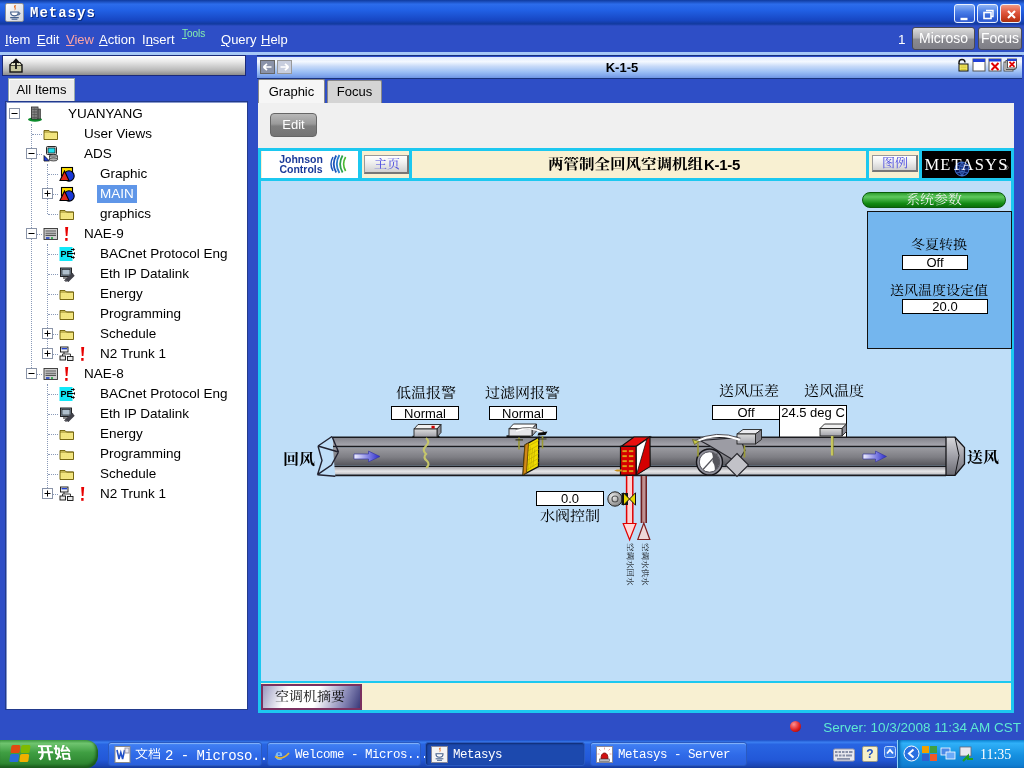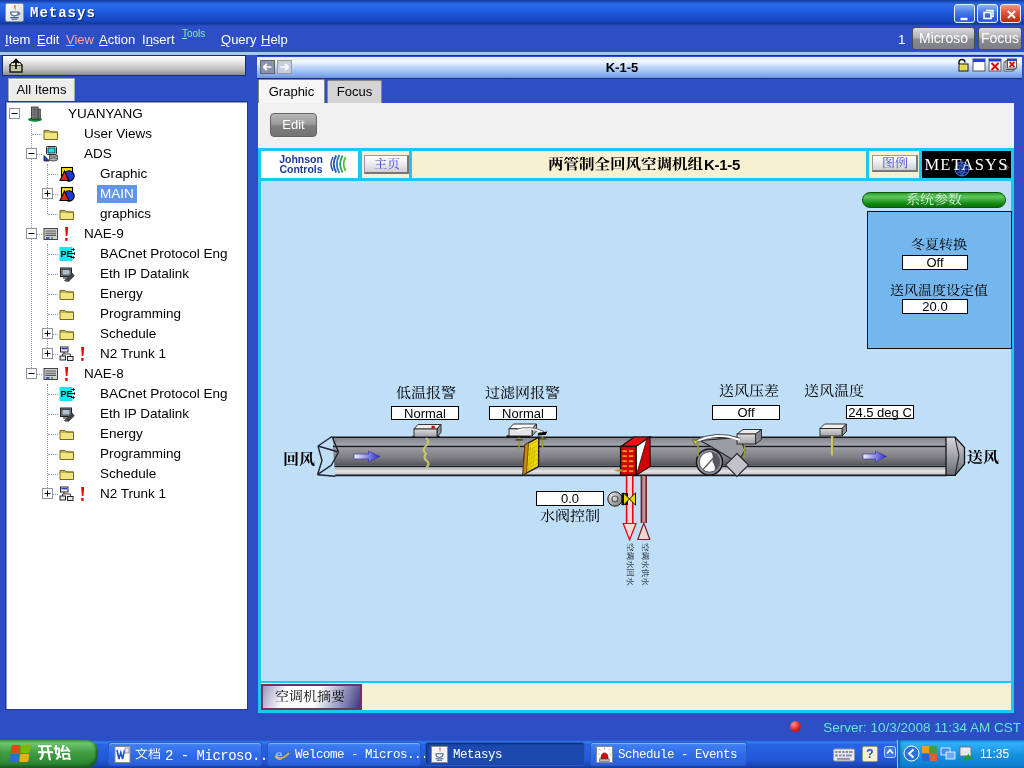--- a/index.html
+++ b/index.html
@@ -656,21 +656,21 @@
         <path transform="translate(0)" d="M859 801Q855 793 845 788Q836 783 821 783Q790 735 751 686Q713 637 676 602L662 611Q677 639 693 677Q709 715 726 757Q743 799 756 839ZM658 614Q656 537 652 469Q647 401 631 342Q615 283 580 233Q545 183 485 140Q424 98 329 64L317 80Q396 118 447 160Q498 203 526 253Q553 302 566 359Q578 416 581 479Q584 543 585 614ZM431 833Q481 811 511 787Q540 762 553 738Q566 713 566 693Q566 673 557 660Q548 648 533 646Q518 645 502 659Q499 687 486 717Q474 748 456 777Q438 806 419 826ZM606 325Q694 300 752 268Q811 237 844 205Q878 174 891 145Q904 117 901 98Q898 78 883 72Q869 65 846 76Q831 107 803 140Q775 174 740 206Q705 237 667 265Q630 294 597 314ZM853 673Q853 673 867 662Q882 650 902 634Q922 618 939 602Q935 586 913 586H340L332 616H806ZM872 483Q872 483 881 476Q889 469 902 458Q916 447 931 434Q945 422 958 410Q955 394 932 394H324L316 424H824ZM224 143Q237 143 244 140Q251 137 258 127Q288 83 324 58Q360 33 405 22Q450 10 508 7Q567 3 644 3Q729 3 801 4Q874 5 960 9V-4Q939 -9 926 -23Q914 -37 910 -59Q865 -59 819 -59Q774 -59 725 -59Q677 -59 623 -59Q544 -59 486 -53Q427 -47 384 -31Q340 -14 306 18Q272 50 241 101Q227 122 212 101Q201 83 183 56Q165 29 145 -1Q126 -31 111 -55Q117 -69 107 -78L46 -6Q68 12 95 37Q121 62 148 86Q174 111 194 127Q215 143 224 143ZM100 821Q157 792 192 761Q226 730 244 702Q261 673 264 650Q267 628 260 613Q252 599 238 596Q223 594 206 607Q198 639 178 677Q158 715 134 751Q110 787 88 814ZM248 130 188 101V469H53L47 498H173L211 549L296 478Q292 473 280 468Q269 463 248 459Z"></path>
         <path transform="translate(1000)" d="M307 612Q409 527 476 453Q544 378 584 317Q623 255 640 210Q657 165 655 137Q654 110 639 103Q625 97 603 113Q587 168 552 232Q517 297 472 363Q427 430 380 492Q332 554 290 604ZM678 633Q675 625 665 619Q655 614 638 615Q592 490 530 383Q467 275 393 189Q319 103 235 42L221 54Q293 122 361 216Q429 311 487 426Q544 541 582 667ZM711 778 752 823 835 751Q830 746 819 741Q808 736 791 733Q787 659 787 575Q786 491 791 408Q796 324 808 251Q821 177 842 122Q863 67 895 43Q904 36 908 38Q912 40 916 50Q925 77 933 105Q940 133 947 164L960 162L946 2Q962 -24 965 -41Q969 -57 961 -66Q944 -83 917 -72Q889 -61 863 -38Q819 -4 792 58Q765 120 750 202Q735 284 728 380Q722 475 721 577Q720 678 721 778ZM757 778V749H201V778ZM168 788V812L245 778H233V423Q233 356 228 287Q222 218 205 152Q188 86 151 26Q115 -33 52 -82L37 -71Q95 -5 123 73Q151 152 159 240Q168 328 168 422V778Z"></path>
         <path transform="translate(2000)" d="M88 206Q97 206 101 209Q104 212 112 227Q117 237 122 247Q127 258 137 279Q147 300 166 344Q185 387 219 462Q252 536 304 654L323 649Q310 612 292 565Q275 518 257 469Q239 420 223 375Q207 331 195 297Q183 264 179 250Q173 228 168 206Q164 184 164 165Q164 143 171 118Q177 94 183 63Q189 32 187 -9Q186 -41 173 -59Q160 -77 136 -77Q122 -77 115 -63Q108 -50 107 -26Q114 25 114 67Q114 109 108 136Q103 163 92 170Q82 176 71 179Q59 182 43 183V206Q43 206 52 206Q61 206 72 206Q83 206 88 206ZM116 832Q169 822 203 805Q236 789 253 769Q270 750 273 732Q276 715 269 702Q262 690 248 687Q234 683 216 693Q208 716 190 741Q172 765 150 787Q127 809 106 824ZM45 608Q96 601 128 586Q160 571 176 553Q191 535 194 518Q197 500 190 488Q182 477 169 474Q155 471 137 481Q127 513 97 546Q67 579 37 599ZM366 778V810L441 778H761L794 817L866 761Q861 756 852 751Q843 747 829 745V411Q829 408 813 400Q797 392 775 392H765V749H429V403Q429 398 415 391Q400 383 376 383H366ZM398 627H811V597H398ZM398 473H811V443H398ZM214 -13H870L908 45Q908 45 921 34Q933 22 949 5Q966 -11 978 -26Q974 -41 953 -41H222ZM481 307H537V-30H481ZM637 307H694V-30H637ZM317 316V348L390 316H786L820 361L905 298Q900 291 890 286Q879 281 860 279V-22H797V287H379V-22H317Z"></path>
         <path transform="translate(3000)" d="M449 851Q499 842 530 827Q560 812 575 793Q590 775 592 758Q593 741 585 730Q578 718 563 716Q549 713 531 723Q520 753 492 787Q465 821 439 844ZM140 718V742L217 708H205V457Q205 394 201 324Q196 253 181 182Q167 110 135 43Q104 -25 50 -82L34 -71Q82 6 105 94Q127 182 133 274Q140 366 140 456V708ZM866 770Q866 770 875 763Q884 756 898 744Q912 733 927 720Q943 707 955 695Q952 679 929 679H168V708H817ZM741 272V243H288L279 272ZM708 272 756 313 826 246Q819 239 810 237Q800 235 780 234Q688 103 529 28Q370 -48 147 -77L141 -60Q276 -33 390 12Q503 56 587 122Q672 187 720 272ZM375 272Q411 204 469 155Q526 106 602 73Q678 41 771 21Q863 2 967 -6L967 -17Q945 -21 931 -37Q916 -52 911 -77Q774 -56 666 -17Q559 22 482 90Q405 157 359 261ZM851 599Q851 599 865 588Q878 576 897 559Q916 542 931 527Q928 511 905 511H236L228 541H806ZM690 390V360H414V390ZM760 640Q759 630 750 623Q742 616 724 614V337Q724 333 716 328Q708 323 697 320Q685 316 672 316H660V651ZM481 640Q480 630 472 623Q464 616 445 614V325Q445 321 437 316Q430 311 418 308Q406 304 394 304H382V651Z"></path>
         <path transform="translate(4000)" d="M709 773 746 811 818 748Q809 738 781 734V528Q781 519 784 515Q788 512 802 512H847Q860 512 872 512Q884 512 890 513Q893 513 897 513Q901 513 903 513Q908 514 913 515Q917 516 921 517H931L934 516Q950 511 957 506Q963 501 963 490Q963 477 953 468Q943 459 916 455Q889 451 840 451H784Q756 451 742 456Q728 462 723 475Q718 488 718 509V773ZM749 773V743H482V773ZM452 783V806L527 773H515V689Q515 656 509 618Q503 579 482 539Q462 499 421 463Q380 426 311 398L301 411Q365 453 398 499Q430 545 441 594Q452 643 452 689V773ZM438 392Q466 305 516 238Q566 172 635 124Q704 76 789 45Q875 13 976 -5L975 -17Q952 -20 935 -35Q918 -49 912 -74Q815 -49 736 -11Q657 28 596 83Q535 137 491 211Q447 285 421 382ZM774 395 819 437 891 369Q885 362 875 360Q866 358 848 356Q799 249 721 164Q644 79 530 18Q417 -43 260 -77L252 -61Q460 1 594 117Q727 232 785 395ZM825 395V366H366L357 395ZM148 54Q169 66 208 90Q246 114 294 146Q342 177 393 211L400 198Q380 177 346 144Q312 111 270 72Q228 32 183 -9ZM218 535 233 526V57L177 35L204 61Q211 39 207 22Q204 4 195 -7Q186 -18 179 -22L134 59Q158 72 164 79Q171 86 171 100V535ZM172 569 205 604 270 549Q266 543 255 537Q244 532 226 529L233 538V490H171V569ZM111 833Q170 811 207 786Q245 761 264 736Q284 711 289 689Q294 668 288 653Q282 639 268 635Q254 631 235 642Q224 672 202 705Q179 739 152 771Q125 802 100 825ZM218 569V539H50L41 569Z"></path>
         <path transform="translate(5000)" d="M835 681 879 725 959 648Q953 644 944 642Q935 641 920 639Q902 615 869 587Q837 559 810 540L798 547Q806 565 815 590Q825 615 833 639Q842 663 846 681ZM169 733Q186 677 182 635Q179 593 163 565Q147 538 126 524Q113 516 98 513Q82 510 69 515Q56 520 50 533Q44 550 53 565Q62 581 78 590Q98 601 116 622Q134 643 145 672Q155 700 152 732ZM867 681V651H157V681ZM437 839Q487 829 516 811Q546 793 558 772Q571 752 571 734Q571 716 562 704Q552 692 537 690Q522 688 504 701Q499 735 476 772Q453 809 427 832ZM352 359Q349 348 340 343Q331 338 315 337Q299 262 267 185Q236 107 183 39Q129 -29 46 -78L35 -67Q103 -13 146 62Q190 137 214 219Q239 302 249 381ZM262 243Q290 167 330 121Q370 74 424 50Q477 25 548 16Q619 8 710 8Q731 8 765 8Q798 8 835 8Q871 8 906 8Q940 9 964 10V-5Q944 -8 934 -23Q924 -38 923 -58Q904 -58 876 -58Q848 -58 815 -58Q783 -58 754 -58Q724 -58 704 -58Q611 -58 539 -46Q466 -34 411 -3Q357 29 317 87Q277 144 247 235ZM753 353Q753 353 762 347Q771 340 785 329Q798 318 813 305Q828 293 841 281Q837 265 814 265H501V294H707ZM532 509V-15L466 4V509ZM758 564Q758 564 767 558Q775 551 789 541Q803 531 818 519Q833 507 846 495Q842 479 819 479H167L159 509H711Z"></path>
         <path transform="translate(6000)" d="M355 804Q351 796 342 790Q333 784 316 785Q283 692 240 607Q197 521 147 449Q96 376 41 321L27 330Q69 391 110 473Q152 555 188 649Q224 742 248 838ZM258 556Q256 549 248 544Q241 539 227 537V-53Q227 -56 219 -61Q211 -67 199 -72Q187 -76 174 -76H161V542L191 581ZM392 603 466 571H764L799 616L886 550Q881 543 869 538Q858 534 840 532V-23H775V541H455V-23H392V571ZM896 47Q896 47 909 36Q923 25 941 9Q960 -8 974 -22Q970 -38 949 -38H277L269 -9H853ZM679 829Q678 819 669 811Q661 804 646 802Q644 765 640 720Q635 674 632 632Q629 589 625 556H570Q572 590 574 639Q576 687 577 740Q578 792 579 838ZM809 151V121H427V151ZM811 292V263H425V292ZM814 432V402H423V432ZM860 768Q860 768 868 761Q877 754 891 743Q904 732 919 719Q934 707 946 694Q944 678 920 678H322L314 708H811Z"></path>
       </g>
     </svg>
   </div>
-<div class="vbox" style="left:902px;top:299px;width:66px;height:15px;line-height:14px">20.0</div>
+<div class="vbox" style="left:902px;top:299px;width:86px;height:15px;line-height:14px">20.0</div>
 <div style="position:absolute;left:396.0px;top:386px;width:60.0px;height:15px;">
     <svg width="60.0" height="15" viewBox="0 0 60.0 15">
       <g transform="translate(0,12.0) scale(0.0150,-0.0150)" fill="#000">
         <path transform="translate(0)" d="M599 105Q647 88 675 67Q703 45 717 23Q730 2 731 -17Q732 -36 724 -47Q716 -59 703 -61Q690 -63 674 -52Q670 -26 657 2Q644 29 625 55Q607 80 588 98ZM479 708Q476 701 467 697Q458 692 440 690V623Q437 623 424 623Q411 623 375 623V683V742ZM347 22Q372 34 418 57Q463 81 521 112Q578 144 638 177L646 164Q619 142 578 109Q538 75 488 36Q439 -4 384 -45ZM424 676 440 666V20L379 1L406 29Q414 5 410 -14Q406 -32 397 -44Q388 -55 380 -59L335 26Q361 40 368 48Q375 56 375 70V676ZM699 744Q696 670 700 589Q704 508 716 427Q729 346 751 273Q773 199 805 139Q837 80 880 42Q890 32 897 33Q903 34 909 48Q917 64 927 93Q938 122 945 151L958 148L943 2Q961 -25 964 -40Q967 -55 958 -65Q945 -78 924 -75Q904 -72 882 -58Q860 -44 841 -25Q779 36 739 120Q698 205 675 306Q652 408 643 519Q633 630 631 744ZM358 804Q354 796 345 790Q336 784 319 785Q286 694 243 610Q200 526 151 455Q101 384 46 330L31 339Q74 399 116 479Q157 560 193 651Q229 743 254 837ZM263 558Q261 551 253 546Q246 542 233 540V-57Q233 -59 225 -65Q217 -70 205 -74Q194 -78 181 -78H169V542L199 582ZM903 754Q896 748 883 747Q869 747 852 755Q797 740 724 725Q651 709 572 697Q493 685 416 679L411 696Q465 706 523 721Q581 737 638 754Q694 772 743 790Q791 808 826 823ZM869 510Q869 510 878 503Q887 496 900 485Q914 474 929 461Q944 449 956 436Q952 420 930 420H412V450H822Z"></path>
         <path transform="translate(1000)" d="M88 206Q97 206 101 209Q104 212 112 227Q117 237 122 247Q127 258 137 279Q147 300 166 344Q185 387 219 462Q252 536 304 654L323 649Q310 612 292 565Q275 518 257 469Q239 420 223 375Q207 331 195 297Q183 264 179 250Q173 228 168 206Q164 184 164 165Q164 143 171 118Q177 94 183 63Q189 32 187 -9Q186 -41 173 -59Q160 -77 136 -77Q122 -77 115 -63Q108 -50 107 -26Q114 25 114 67Q114 109 108 136Q103 163 92 170Q82 176 71 179Q59 182 43 183V206Q43 206 52 206Q61 206 72 206Q83 206 88 206ZM116 832Q169 822 203 805Q236 789 253 769Q270 750 273 732Q276 715 269 702Q262 690 248 687Q234 683 216 693Q208 716 190 741Q172 765 150 787Q127 809 106 824ZM45 608Q96 601 128 586Q160 571 176 553Q191 535 194 518Q197 500 190 488Q182 477 169 474Q155 471 137 481Q127 513 97 546Q67 579 37 599ZM366 778V810L441 778H761L794 817L866 761Q861 756 852 751Q843 747 829 745V411Q829 408 813 400Q797 392 775 392H765V749H429V403Q429 398 415 391Q400 383 376 383H366ZM398 627H811V597H398ZM398 473H811V443H398ZM214 -13H870L908 45Q908 45 921 34Q933 22 949 5Q966 -11 978 -26Q974 -41 953 -41H222ZM481 307H537V-30H481ZM637 307H694V-30H637ZM317 316V348L390 316H786L820 361L905 298Q900 291 890 286Q879 281 860 279V-22H797V287H379V-22H317Z"></path>
         <path transform="translate(2000)" d="M776 781 811 818 882 760Q873 749 844 745Q840 651 827 597Q815 542 790 522Q774 509 750 504Q727 498 700 498Q700 509 696 520Q693 530 683 538Q673 545 650 550Q626 555 602 559L602 576Q620 575 644 572Q668 570 690 569Q712 567 721 567Q742 567 753 575Q765 587 773 640Q782 693 786 781ZM32 317Q61 327 114 346Q167 366 235 393Q302 419 374 447L379 433Q328 404 255 359Q183 315 88 263Q85 243 69 236ZM280 826Q278 816 270 809Q261 803 243 801V20Q243 -8 237 -28Q231 -48 209 -61Q188 -74 144 -78Q142 -62 138 -49Q133 -36 123 -28Q113 -18 95 -12Q76 -6 45 -2V15Q45 15 59 14Q74 13 94 11Q114 9 132 8Q149 7 156 7Q169 7 174 12Q179 16 179 27V838ZM312 668Q312 668 325 657Q338 646 355 630Q373 615 386 600Q382 584 360 584H44L36 613H272ZM408 819 484 781H472V-57Q472 -59 465 -65Q459 -71 447 -75Q435 -79 418 -79H408V781ZM541 435Q562 352 600 281Q637 211 690 153Q743 95 808 52Q873 8 949 -21L946 -31Q926 -33 910 -45Q894 -57 886 -78Q791 -30 719 41Q646 113 597 209Q548 305 523 426ZM788 439 828 479 899 415Q890 403 859 402Q835 303 791 212Q748 121 674 46Q601 -29 488 -81L478 -67Q573 -9 638 70Q702 148 741 242Q780 336 797 439ZM834 439V409H450V439ZM823 781V752H447V781Z"></path>
         <path transform="translate(3000)" d="M451 418Q489 418 511 410Q533 402 543 390Q553 378 552 366Q552 354 544 346Q536 337 523 335Q510 334 495 342Q490 361 475 380Q460 399 442 409ZM289 -59Q289 -61 281 -66Q273 -71 260 -74Q248 -78 235 -78H225V103V134L295 103H740V73H289ZM694 103 727 137 797 83Q793 79 785 75Q777 70 767 68V-53Q767 -56 757 -60Q748 -65 735 -69Q723 -72 712 -72H702V103ZM741 -6V-36H252V-6ZM858 398Q858 398 867 391Q875 384 889 374Q902 363 917 350Q932 338 944 326Q941 310 918 310H71L62 340H812ZM714 225Q714 225 727 216Q739 208 757 195Q775 182 790 169Q786 153 764 153H231L223 182H674ZM713 304Q713 304 726 295Q738 286 756 273Q774 260 789 247Q785 231 763 231H231L223 261H673ZM489 806Q489 806 501 797Q513 787 530 773Q547 759 559 745Q556 729 535 729H54L46 759H452ZM442 829Q440 818 431 811Q423 804 403 802V692Q403 687 389 681Q375 674 359 674H348V838ZM267 827Q265 816 257 809Q249 803 229 800V709Q229 705 215 698Q200 691 184 691H174V836ZM428 656 460 691 529 635Q520 624 492 621Q487 525 477 476Q467 427 446 409Q435 400 420 395Q406 391 390 391Q390 400 386 410Q383 419 376 425Q369 431 355 435Q341 439 327 441L328 458Q342 457 363 455Q383 454 393 454Q404 454 408 461Q418 472 425 518Q432 564 438 656ZM872 774Q872 774 885 763Q899 753 917 737Q936 721 951 706Q947 690 925 690H610V720H829ZM725 811Q722 804 713 798Q704 792 688 792Q664 730 621 671Q579 611 524 574L509 585Q536 614 559 655Q582 696 599 744Q617 792 628 839ZM231 683Q227 676 219 671Q210 667 195 668Q170 624 132 581Q93 539 49 512L35 524Q69 557 100 609Q132 661 150 715ZM607 682Q639 627 687 586Q735 544 803 517Q872 490 965 476L963 465Q945 460 933 448Q921 435 916 413Q830 435 769 470Q709 504 667 552Q626 601 594 664ZM883 720Q847 597 755 527Q663 456 517 419L511 434Q637 479 710 548Q783 618 809 720ZM461 656V626H145L158 656ZM174 446Q174 444 168 440Q161 436 152 432Q142 429 131 429H123V581V606L179 581H311V552H174ZM281 581 311 612 377 561Q373 557 363 552Q353 547 341 545V463Q341 461 334 456Q326 452 316 449Q306 446 298 446H290V581ZM312 496V468H148V496Z"></path>
       </g>
     </svg>
   </div>
@@ -701,21 +701,21 @@
         <path transform="translate(0)" d="M859 801Q855 793 845 788Q836 783 821 783Q790 735 751 686Q713 637 676 602L662 611Q677 639 693 677Q709 715 726 757Q743 799 756 839ZM658 614Q656 537 652 469Q647 401 631 342Q615 283 580 233Q545 183 485 140Q424 98 329 64L317 80Q396 118 447 160Q498 203 526 253Q553 302 566 359Q578 416 581 479Q584 543 585 614ZM431 833Q481 811 511 787Q540 762 553 738Q566 713 566 693Q566 673 557 660Q548 648 533 646Q518 645 502 659Q499 687 486 717Q474 748 456 777Q438 806 419 826ZM606 325Q694 300 752 268Q811 237 844 205Q878 174 891 145Q904 117 901 98Q898 78 883 72Q869 65 846 76Q831 107 803 140Q775 174 740 206Q705 237 667 265Q630 294 597 314ZM853 673Q853 673 867 662Q882 650 902 634Q922 618 939 602Q935 586 913 586H340L332 616H806ZM872 483Q872 483 881 476Q889 469 902 458Q916 447 931 434Q945 422 958 410Q955 394 932 394H324L316 424H824ZM224 143Q237 143 244 140Q251 137 258 127Q288 83 324 58Q360 33 405 22Q450 10 508 7Q567 3 644 3Q729 3 801 4Q874 5 960 9V-4Q939 -9 926 -23Q914 -37 910 -59Q865 -59 819 -59Q774 -59 725 -59Q677 -59 623 -59Q544 -59 486 -53Q427 -47 384 -31Q340 -14 306 18Q272 50 241 101Q227 122 212 101Q201 83 183 56Q165 29 145 -1Q126 -31 111 -55Q117 -69 107 -78L46 -6Q68 12 95 37Q121 62 148 86Q174 111 194 127Q215 143 224 143ZM100 821Q157 792 192 761Q226 730 244 702Q261 673 264 650Q267 628 260 613Q252 599 238 596Q223 594 206 607Q198 639 178 677Q158 715 134 751Q110 787 88 814ZM248 130 188 101V469H53L47 498H173L211 549L296 478Q292 473 280 468Q269 463 248 459Z"></path>
         <path transform="translate(1000)" d="M307 612Q409 527 476 453Q544 378 584 317Q623 255 640 210Q657 165 655 137Q654 110 639 103Q625 97 603 113Q587 168 552 232Q517 297 472 363Q427 430 380 492Q332 554 290 604ZM678 633Q675 625 665 619Q655 614 638 615Q592 490 530 383Q467 275 393 189Q319 103 235 42L221 54Q293 122 361 216Q429 311 487 426Q544 541 582 667ZM711 778 752 823 835 751Q830 746 819 741Q808 736 791 733Q787 659 787 575Q786 491 791 408Q796 324 808 251Q821 177 842 122Q863 67 895 43Q904 36 908 38Q912 40 916 50Q925 77 933 105Q940 133 947 164L960 162L946 2Q962 -24 965 -41Q969 -57 961 -66Q944 -83 917 -72Q889 -61 863 -38Q819 -4 792 58Q765 120 750 202Q735 284 728 380Q722 475 721 577Q720 678 721 778ZM757 778V749H201V778ZM168 788V812L245 778H233V423Q233 356 228 287Q222 218 205 152Q188 86 151 26Q115 -33 52 -82L37 -71Q95 -5 123 73Q151 152 159 240Q168 328 168 422V778Z"></path>
         <path transform="translate(2000)" d="M88 206Q97 206 101 209Q104 212 112 227Q117 237 122 247Q127 258 137 279Q147 300 166 344Q185 387 219 462Q252 536 304 654L323 649Q310 612 292 565Q275 518 257 469Q239 420 223 375Q207 331 195 297Q183 264 179 250Q173 228 168 206Q164 184 164 165Q164 143 171 118Q177 94 183 63Q189 32 187 -9Q186 -41 173 -59Q160 -77 136 -77Q122 -77 115 -63Q108 -50 107 -26Q114 25 114 67Q114 109 108 136Q103 163 92 170Q82 176 71 179Q59 182 43 183V206Q43 206 52 206Q61 206 72 206Q83 206 88 206ZM116 832Q169 822 203 805Q236 789 253 769Q270 750 273 732Q276 715 269 702Q262 690 248 687Q234 683 216 693Q208 716 190 741Q172 765 150 787Q127 809 106 824ZM45 608Q96 601 128 586Q160 571 176 553Q191 535 194 518Q197 500 190 488Q182 477 169 474Q155 471 137 481Q127 513 97 546Q67 579 37 599ZM366 778V810L441 778H761L794 817L866 761Q861 756 852 751Q843 747 829 745V411Q829 408 813 400Q797 392 775 392H765V749H429V403Q429 398 415 391Q400 383 376 383H366ZM398 627H811V597H398ZM398 473H811V443H398ZM214 -13H870L908 45Q908 45 921 34Q933 22 949 5Q966 -11 978 -26Q974 -41 953 -41H222ZM481 307H537V-30H481ZM637 307H694V-30H637ZM317 316V348L390 316H786L820 361L905 298Q900 291 890 286Q879 281 860 279V-22H797V287H379V-22H317Z"></path>
         <path transform="translate(3000)" d="M449 851Q499 842 530 827Q560 812 575 793Q590 775 592 758Q593 741 585 730Q578 718 563 716Q549 713 531 723Q520 753 492 787Q465 821 439 844ZM140 718V742L217 708H205V457Q205 394 201 324Q196 253 181 182Q167 110 135 43Q104 -25 50 -82L34 -71Q82 6 105 94Q127 182 133 274Q140 366 140 456V708ZM866 770Q866 770 875 763Q884 756 898 744Q912 733 927 720Q943 707 955 695Q952 679 929 679H168V708H817ZM741 272V243H288L279 272ZM708 272 756 313 826 246Q819 239 810 237Q800 235 780 234Q688 103 529 28Q370 -48 147 -77L141 -60Q276 -33 390 12Q503 56 587 122Q672 187 720 272ZM375 272Q411 204 469 155Q526 106 602 73Q678 41 771 21Q863 2 967 -6L967 -17Q945 -21 931 -37Q916 -52 911 -77Q774 -56 666 -17Q559 22 482 90Q405 157 359 261ZM851 599Q851 599 865 588Q878 576 897 559Q916 542 931 527Q928 511 905 511H236L228 541H806ZM690 390V360H414V390ZM760 640Q759 630 750 623Q742 616 724 614V337Q724 333 716 328Q708 323 697 320Q685 316 672 316H660V651ZM481 640Q480 630 472 623Q464 616 445 614V325Q445 321 437 316Q430 311 418 308Q406 304 394 304H382V651Z"></path>
       </g>
     </svg>
   </div>
 <div class="vbox" style="left:391px;top:406px;width:68px;height:14px;line-height:13px">Normal</div>
 <div class="vbox" style="left:489px;top:406px;width:68px;height:14px;line-height:13px">Normal</div>
 <div class="vbox" style="left:712px;top:405px;width:68px;height:15px;line-height:14px">Off</div>
-<div class="vbox" style="left:846px;top:405px;width:68px;height:14px;line-height:14px">24.5 deg C</div>
+<div class="vbox" style="left:779px;top:405px;width:68px;height:33px;line-height:14px">24.5 deg C</div>
 <div class="vbox" style="left:536px;top:491px;width:68px;height:15px;line-height:14px">0.0</div>
 <div style="position:absolute;left:540.0px;top:509px;width:60.0px;height:15px;">
     <svg width="60.0" height="15" viewBox="0 0 60.0 15">
       <g transform="translate(0,12.0) scale(0.0150,-0.0150)" fill="#000">
         <path transform="translate(0)" d="M532 798V21Q532 -6 525 -27Q518 -48 495 -61Q471 -74 421 -80Q418 -63 413 -50Q407 -38 395 -29Q382 -20 360 -14Q338 -8 299 -3V13Q299 13 317 12Q336 10 361 9Q386 7 409 6Q431 4 440 4Q455 4 461 9Q466 15 466 27V836L568 825Q566 815 559 808Q551 801 532 798ZM49 555H355V525H58ZM320 555H310L352 596L424 530Q418 524 410 521Q401 518 384 517Q361 422 318 329Q276 235 209 154Q142 72 41 12L30 26Q112 90 170 176Q229 262 266 359Q303 457 320 555ZM532 723Q557 592 602 490Q646 389 706 312Q765 236 833 180Q901 125 972 85L969 75Q948 72 931 58Q914 43 906 19Q836 70 776 133Q716 197 666 279Q616 361 579 469Q542 577 519 717ZM839 654 931 598Q926 591 918 589Q910 586 893 590Q864 560 821 523Q778 487 729 450Q679 414 630 384L619 396Q659 434 701 480Q743 526 780 572Q816 618 839 654Z"></path>
         <path transform="translate(1000)" d="M177 844Q228 829 260 809Q291 789 307 768Q322 747 325 729Q327 711 320 699Q312 687 298 684Q284 682 268 692Q260 716 243 743Q226 769 206 794Q185 819 166 836ZM198 697Q196 686 188 679Q181 672 161 669V-54Q161 -59 154 -64Q146 -70 135 -74Q123 -78 110 -78H99V708ZM873 761V731H396L387 761ZM830 761 863 802 947 739Q942 733 930 727Q918 722 903 720V20Q903 -6 896 -26Q889 -46 866 -59Q843 -71 794 -77Q792 -61 787 -49Q781 -37 770 -29Q757 -21 735 -14Q713 -7 675 -3V13Q675 13 693 11Q711 10 736 8Q761 6 783 5Q805 4 813 4Q830 4 835 9Q840 15 840 28V761ZM573 664Q572 655 565 647Q558 640 541 638Q542 581 546 519Q551 457 561 395Q572 333 590 278Q608 223 636 182Q665 141 706 120Q715 114 720 115Q726 116 730 124Q738 138 747 163Q756 188 762 209L774 205L760 94Q775 80 781 66Q787 52 780 45Q774 34 758 34Q742 34 723 41Q704 48 685 59Q622 92 583 158Q543 223 522 309Q501 394 492 489Q483 583 480 673ZM584 662Q634 647 660 627Q686 607 693 587Q700 567 694 552Q689 537 674 533Q660 529 643 541Q638 570 617 602Q596 635 574 654ZM774 393Q770 386 762 383Q754 380 736 382Q706 326 657 268Q607 211 542 160Q477 110 398 76L389 91Q458 130 517 185Q577 241 622 304Q667 367 691 427ZM444 645Q441 637 432 631Q423 625 407 626Q372 529 321 440Q271 351 214 291L199 300Q230 345 259 405Q288 466 313 534Q338 602 356 672ZM381 456Q379 449 371 444Q363 439 351 437V35Q351 32 344 27Q336 23 326 19Q315 15 303 15H292V441L321 479ZM718 526Q718 526 731 518Q743 509 761 497Q778 485 792 474Q790 458 769 456L391 414L379 443L684 476Z"></path>
         <path transform="translate(2000)" d="M637 558Q633 550 623 546Q613 541 597 545Q552 476 493 422Q434 367 374 334L361 347Q411 389 461 457Q512 524 549 603ZM694 591Q763 562 807 532Q852 501 876 472Q900 444 908 420Q916 397 910 381Q905 365 891 361Q877 358 857 368Q842 401 812 440Q781 479 747 517Q713 555 683 582ZM571 838Q618 821 646 800Q674 779 687 757Q699 736 699 718Q699 700 691 688Q682 676 668 675Q653 673 637 686Q635 711 623 738Q611 764 594 789Q578 813 560 830ZM430 714Q449 651 446 603Q442 555 424 534Q417 524 404 519Q391 514 379 516Q367 519 360 529Q352 543 358 558Q364 574 378 585Q389 597 398 618Q406 640 411 666Q415 691 412 715ZM852 669 893 710 967 638Q961 633 952 631Q943 629 929 628Q918 613 901 592Q883 571 866 550Q849 529 836 514L822 520Q828 539 835 567Q843 595 850 623Q858 651 863 669ZM898 669V639H424V669ZM677 304V-25H612V304ZM877 50Q877 50 885 43Q894 36 908 25Q922 14 937 2Q952 -11 964 -23Q960 -39 937 -39H337L329 -9H829ZM821 370Q821 370 829 363Q838 356 852 345Q865 334 880 322Q895 309 908 297Q904 281 881 281H415L407 311H773ZM28 314Q59 323 115 344Q171 365 241 393Q311 421 384 452L390 437Q335 404 259 358Q183 313 85 259Q83 250 78 243Q72 235 66 232ZM282 827Q280 817 272 810Q263 803 245 801V21Q245 -5 239 -26Q233 -46 212 -59Q190 -72 144 -76Q142 -61 137 -48Q132 -35 122 -26Q112 -17 92 -11Q72 -5 39 -1V16Q39 16 54 15Q70 14 91 12Q112 10 132 9Q151 8 158 8Q172 8 177 13Q182 18 182 29V838ZM310 667Q310 667 323 656Q336 645 353 630Q371 614 385 599Q382 583 359 583H48L40 613H269Z"></path>
         <path transform="translate(3000)" d="M293 834 391 823Q390 813 382 805Q375 798 356 795V-52Q356 -56 348 -63Q340 -69 329 -73Q317 -77 305 -77H293ZM32 505H499L545 563Q545 563 559 551Q573 539 593 523Q613 507 629 492Q626 476 603 476H40ZM153 805 250 776Q247 767 238 762Q230 756 214 757Q187 690 149 631Q112 572 69 531L54 541Q74 574 93 616Q111 659 127 707Q142 756 153 805ZM129 669H467L512 727Q512 727 526 715Q541 704 561 688Q580 671 596 656Q593 640 569 640H129ZM494 356H484L517 394L600 333Q596 328 584 322Q572 316 557 314V83Q557 57 552 38Q547 19 530 8Q512 -4 476 -8Q475 7 472 20Q469 32 462 41Q456 48 443 53Q431 58 411 62V78Q411 78 425 77Q439 76 456 75Q473 73 479 73Q494 73 494 90ZM95 356V386L162 356H533V326H156V8Q156 5 149 0Q141 -5 129 -9Q117 -13 104 -13H95ZM669 752 766 742Q764 732 756 724Q748 717 730 715V148Q730 144 722 138Q715 132 703 128Q692 125 681 125H669ZM848 819 947 808Q945 798 937 791Q928 783 910 781V17Q910 -9 904 -29Q898 -49 877 -61Q856 -74 812 -78Q811 -63 806 -51Q802 -39 791 -30Q781 -22 762 -16Q743 -11 712 -7V9Q712 9 727 8Q742 7 762 6Q782 4 800 3Q818 2 826 2Q839 2 844 7Q848 11 848 23Z"></path>
       </g>
     </svg>
@@ -963,32 +963,32 @@
     <div style="position:absolute;left:5px;top:3px;width:17px;height:17px">
       <svg width="17" height="17" viewBox="0 0 17 17">
         <rect x="0.5" y="0.5" width="16" height="16" fill="#fff" stroke="#889"></rect>
         <g stroke="#e8a0a0" stroke-width="1">
           <path d="M8.5 1.5 v2 M3 3 l1.5 1.5 M14 3 l-1.5 1.5 M1.5 8 h2 M13.5 8 h2"></path>
         </g>
         <path d="M5 13 q0 -6 3.5 -6 q3.5 0 3.5 6 z" fill="#d01010" stroke="#700" stroke-width="0.8"></path>
         <rect x="3.5" y="13" width="10" height="2.5" fill="#b8b8c0" stroke="#555" stroke-width="0.6"></rect>
       </svg>
     </div>
-    <div style="position:absolute;left:27px;top:5px;font-size:12.5px;color:#fff;font-family:'Liberation Mono',monospace;white-space:nowrap;letter-spacing:-0.5px">Schedule - Events</div>
+    <div style="position:absolute;left:27px;top:5px;font-size:12.5px;color:#fff;font-family:'Liberation Mono',monospace;white-space:nowrap;letter-spacing:-0.5px">Metasys - Server</div>
   </div>
 <div style="position:absolute;left:135.0px;top:748px;width:26.0px;height:13px;">
     <svg width="26.0" height="13" viewBox="0 0 26.0 13">
       <g transform="translate(0,10.4) scale(0.0130,-0.0130)" fill="#fff">
         <path transform="translate(0)" d="M725 630 802 607Q739 426 640 294Q541 162 403 72Q265 -19 83 -78Q79 -69 71 -55Q63 -42 53 -29Q44 -15 36 -7Q215 45 348 128Q482 212 575 335Q668 459 725 630ZM270 626Q327 471 424 345Q521 219 657 129Q793 40 967 -4Q959 -12 949 -24Q939 -37 930 -50Q922 -62 915 -73Q736 -24 599 71Q462 165 363 300Q265 435 201 603ZM50 664H954V590H50ZM423 823 501 847Q524 811 547 768Q569 724 580 693L497 666Q488 697 467 742Q446 786 423 823Z"></path>
         <path transform="translate(1000)" d="M47 626H390V555H47ZM193 840H264V-79H193ZM186 581 233 565Q222 505 204 441Q187 377 164 314Q142 252 117 199Q92 145 65 108Q59 123 47 142Q36 162 26 175Q51 209 75 256Q99 303 120 358Q142 413 159 470Q175 527 186 581ZM260 521Q269 511 288 485Q307 459 328 429Q350 399 368 373Q386 348 393 337L347 279Q338 298 322 327Q306 356 287 387Q268 418 251 445Q234 472 223 488ZM621 837H694V437H621ZM851 776 925 755Q908 714 889 670Q870 626 850 586Q831 546 813 515L753 534Q771 565 789 608Q807 650 824 694Q840 739 851 776ZM397 751 458 774Q476 738 494 697Q512 656 527 617Q542 578 551 547L486 521Q478 552 463 592Q448 632 431 673Q413 715 397 751ZM392 471H916V-71H842V398H392ZM404 269H869V201H404ZM369 63H867V-9H369Z"></path>
       </g>
     </svg>
   </div>
 <div class="abs" style="left:897px;top:740px;width:127px;height:28px;background:linear-gradient(180deg,#1598e8 0%,#30b0f8 12%,#1590e0 55%,#0f7ace 100%);border-left:1px solid #8cd0f8;box-shadow:inset 2px 0 3px #0a60a8">
- <div class="abs" style="left:82px;top:7px;font-size:12px;color:#fff;font-family:Liberation Sans, sans-serif">11:35</div>
+ <div class="abs" style="left:82px;top:7px;font-size:14px;color:#fff;font-family:Liberation Serif, serif">11:35</div>
  <svg width="17" height="17" viewBox="0 0 17 17" style="position:absolute;left:5px;top:5px">
       <circle cx="8.5" cy="8.5" r="7.5" fill="#2a70e0" stroke="#fff" stroke-width="1"></circle>
       <path d="M10.5 4.5 L6 8.5 L10.5 12.5" fill="none" stroke="#fff" stroke-width="2"></path>
     </svg>
  <svg width="17" height="17" viewBox="0 0 17 17" style="position:absolute;left:23px;top:5px">
       <rect x="1" y="1" width="7" height="7" fill="#f0a000"></rect>
       <rect x="9" y="1" width="7" height="7" fill="#40a040"></rect>
       <rect x="1" y="9" width="7" height="7" fill="#3060d0"></rect>
       <rect x="9" y="9" width="7" height="7" fill="#f05a28"></rect>
     </svg>

